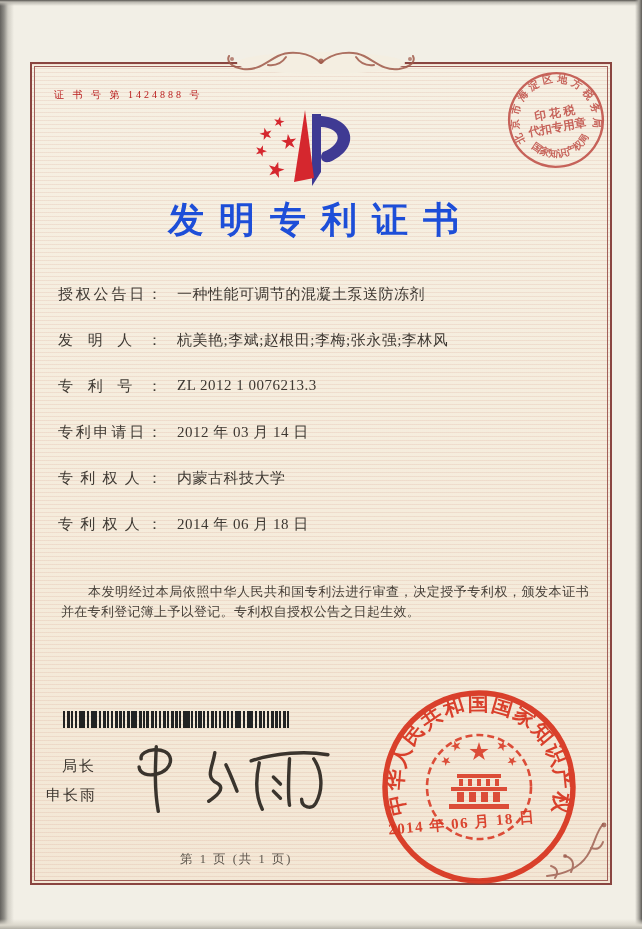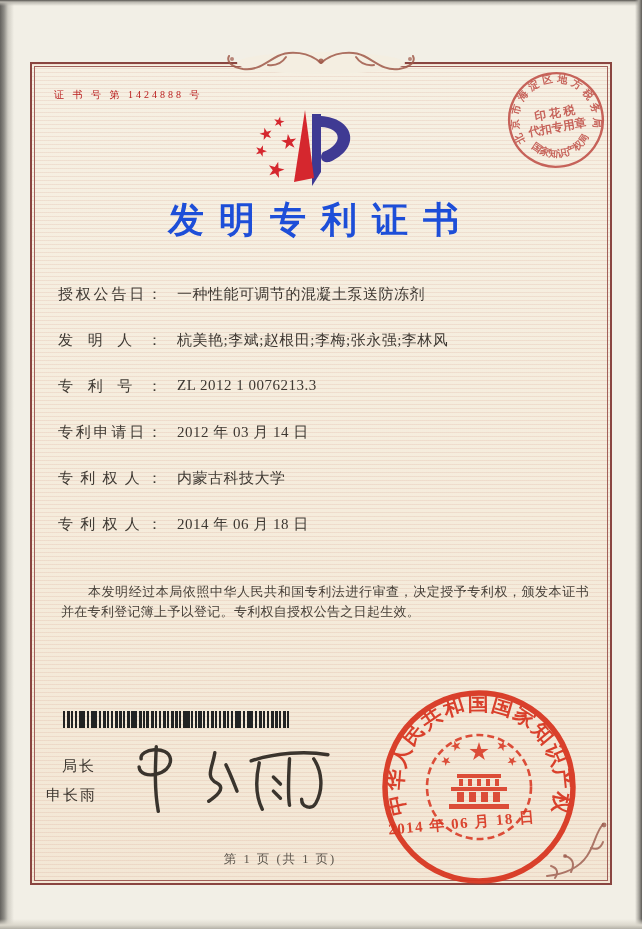--- a/index.html
+++ b/index.html
@@ -56,21 +56,21 @@
       repeating-linear-gradient(90deg,transparent 0 5px,#232323 5px 7px,transparent 7px 13px);}
 
   .signer-title{position:absolute;left:62px;top:757px;font-size:15px;color:#3c362f;letter-spacing:2px;text-align:center;}
   .signer-name{position:absolute;left:46px;top:786px;font-size:15px;color:#3c362f;letter-spacing:2px;}
   .signature-svg{position:absolute;left:128px;top:736px;width:212px;height:82px;}
 
   .seal-svg{position:absolute;left:378px;top:688px;width:202px;height:200px;opacity:.93;}
   .seal-date{position:absolute;left:388px;top:814px;font-size:15px;font-weight:bold;
     color:#d8341f;letter-spacing:1.5px;transform:rotate(-5deg);opacity:.9;}
 
-  .footer{position:absolute;left:180px;top:851px;width:200px;text-align:center;
+  .footer{position:absolute;left:180px;top:851px;width:200px;
     font-size:12.5px;color:#5c554c;letter-spacing:2px;}
 </style>
 </head>
 <body>
 
 <div id="scan">
   <div class="edge-left"></div>
   <div class="edge-top"></div>
   <div class="edge-right"></div>
   <div class="edge-bottom"></div>

